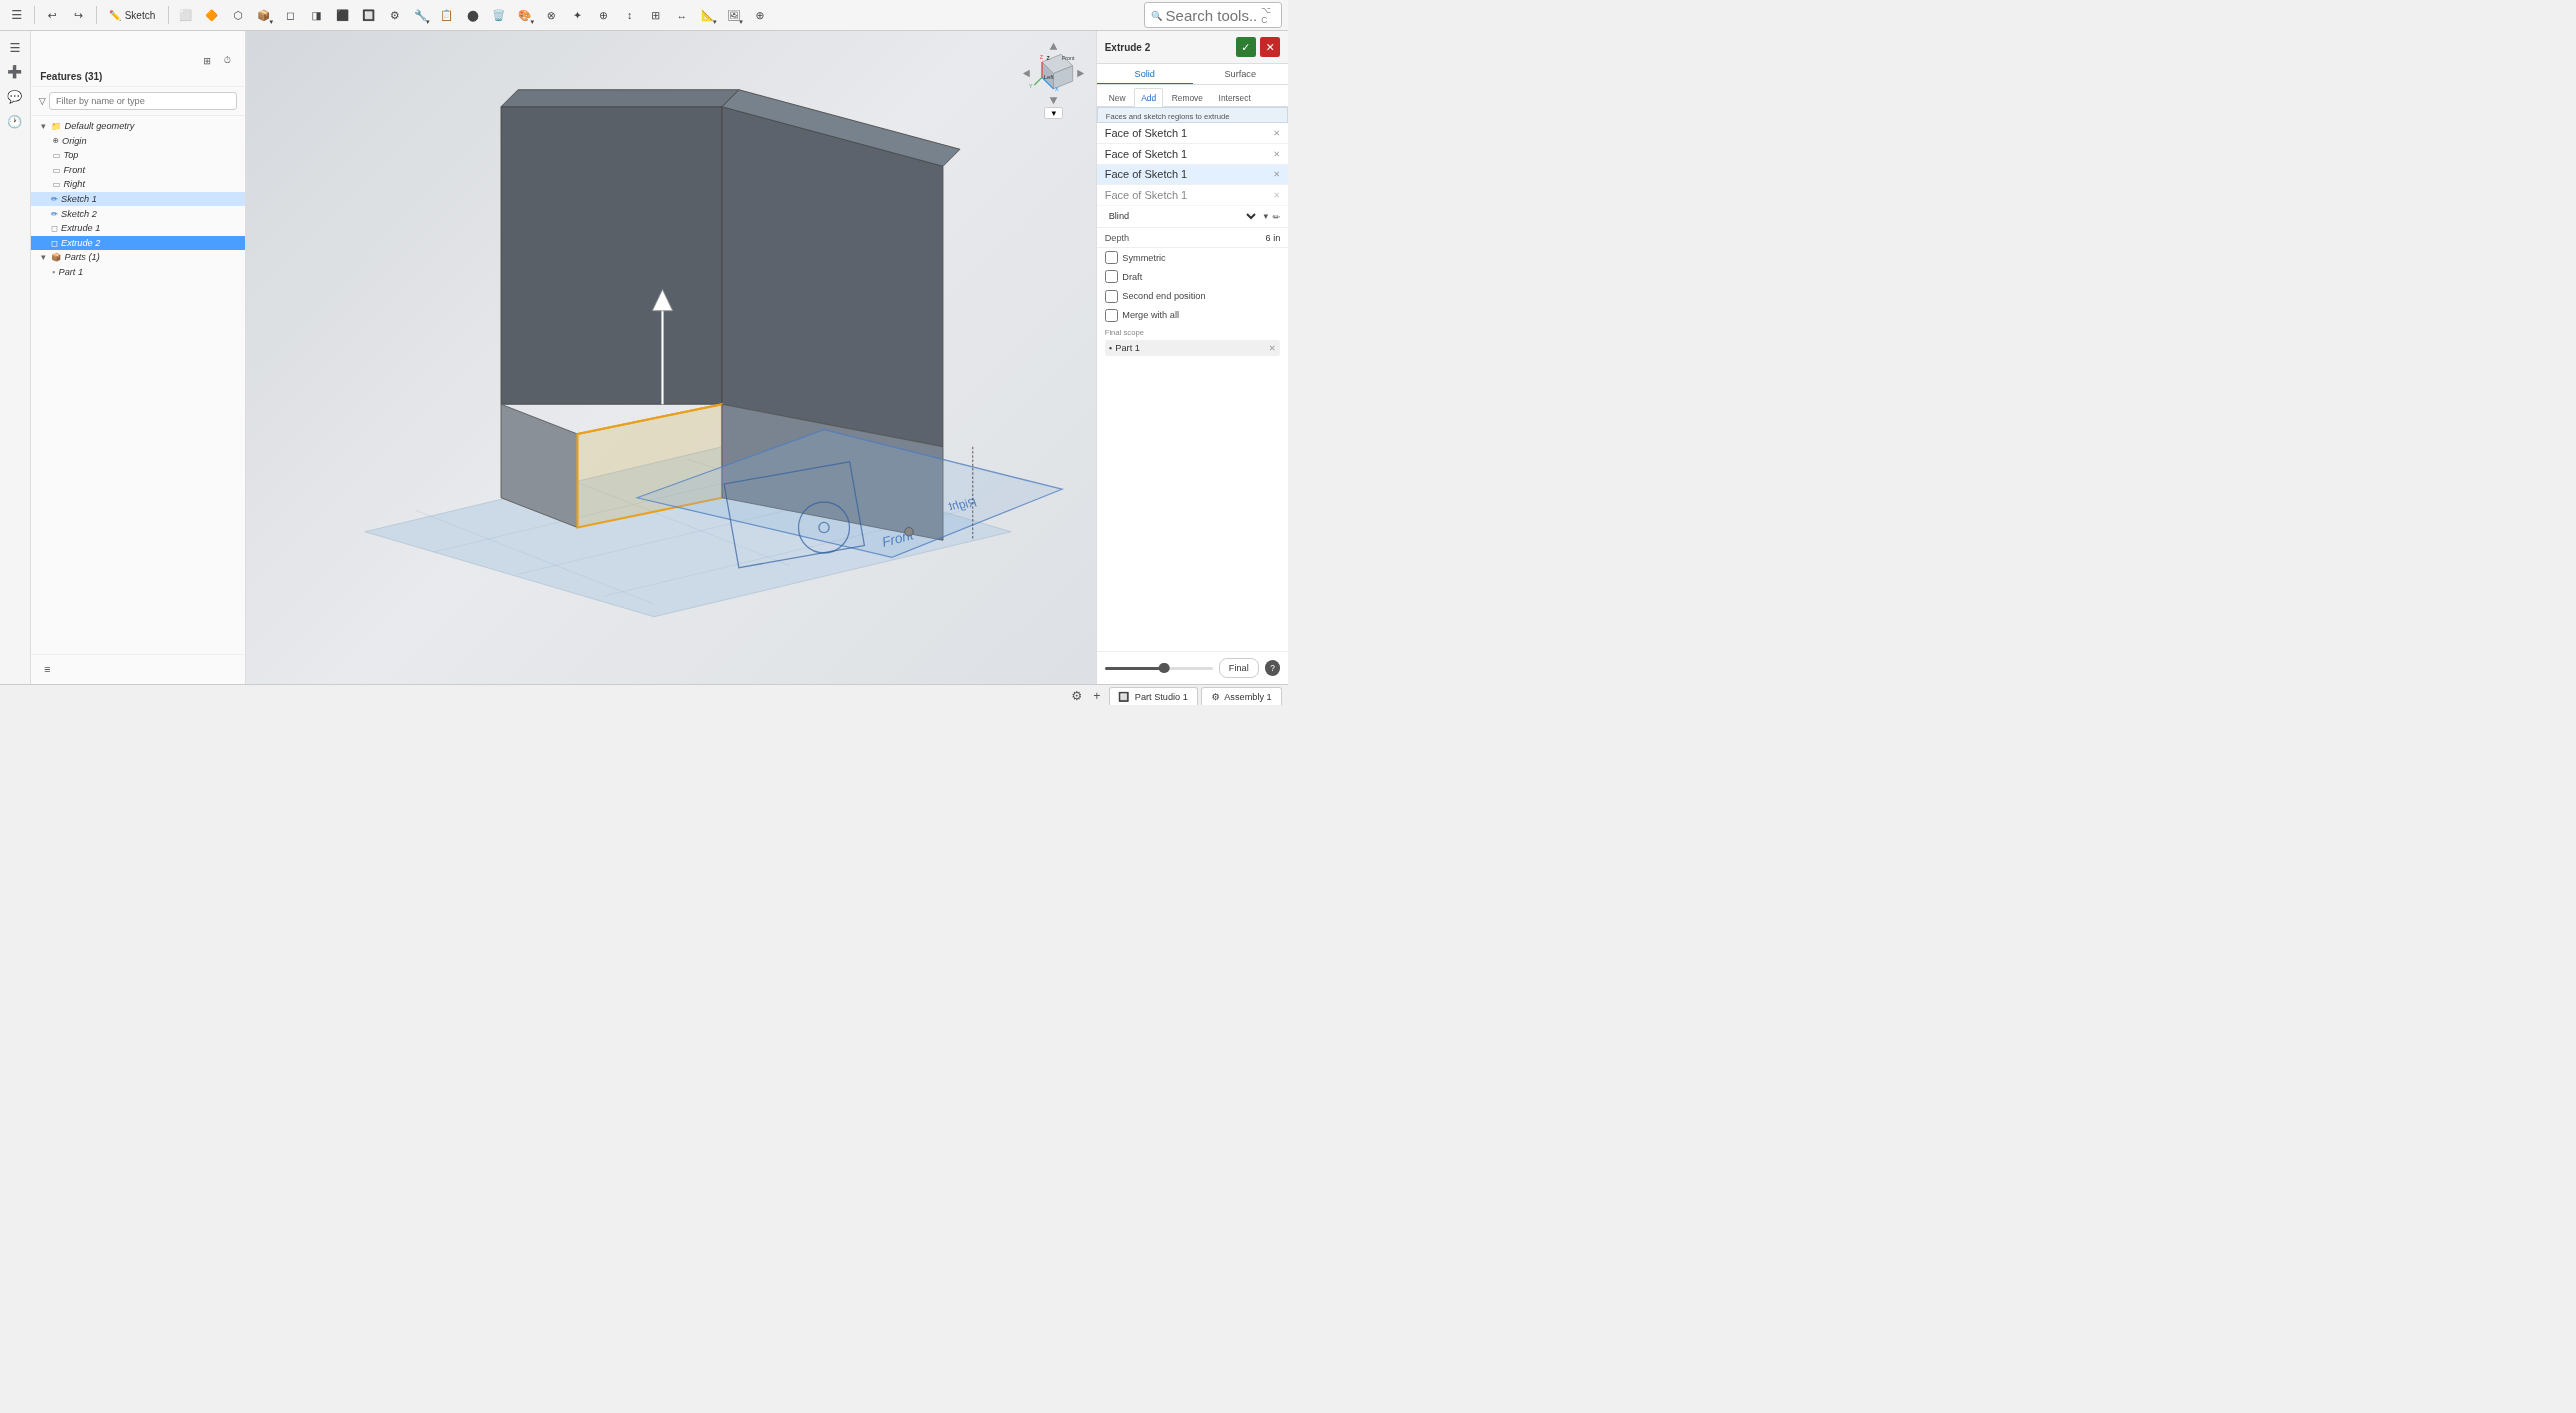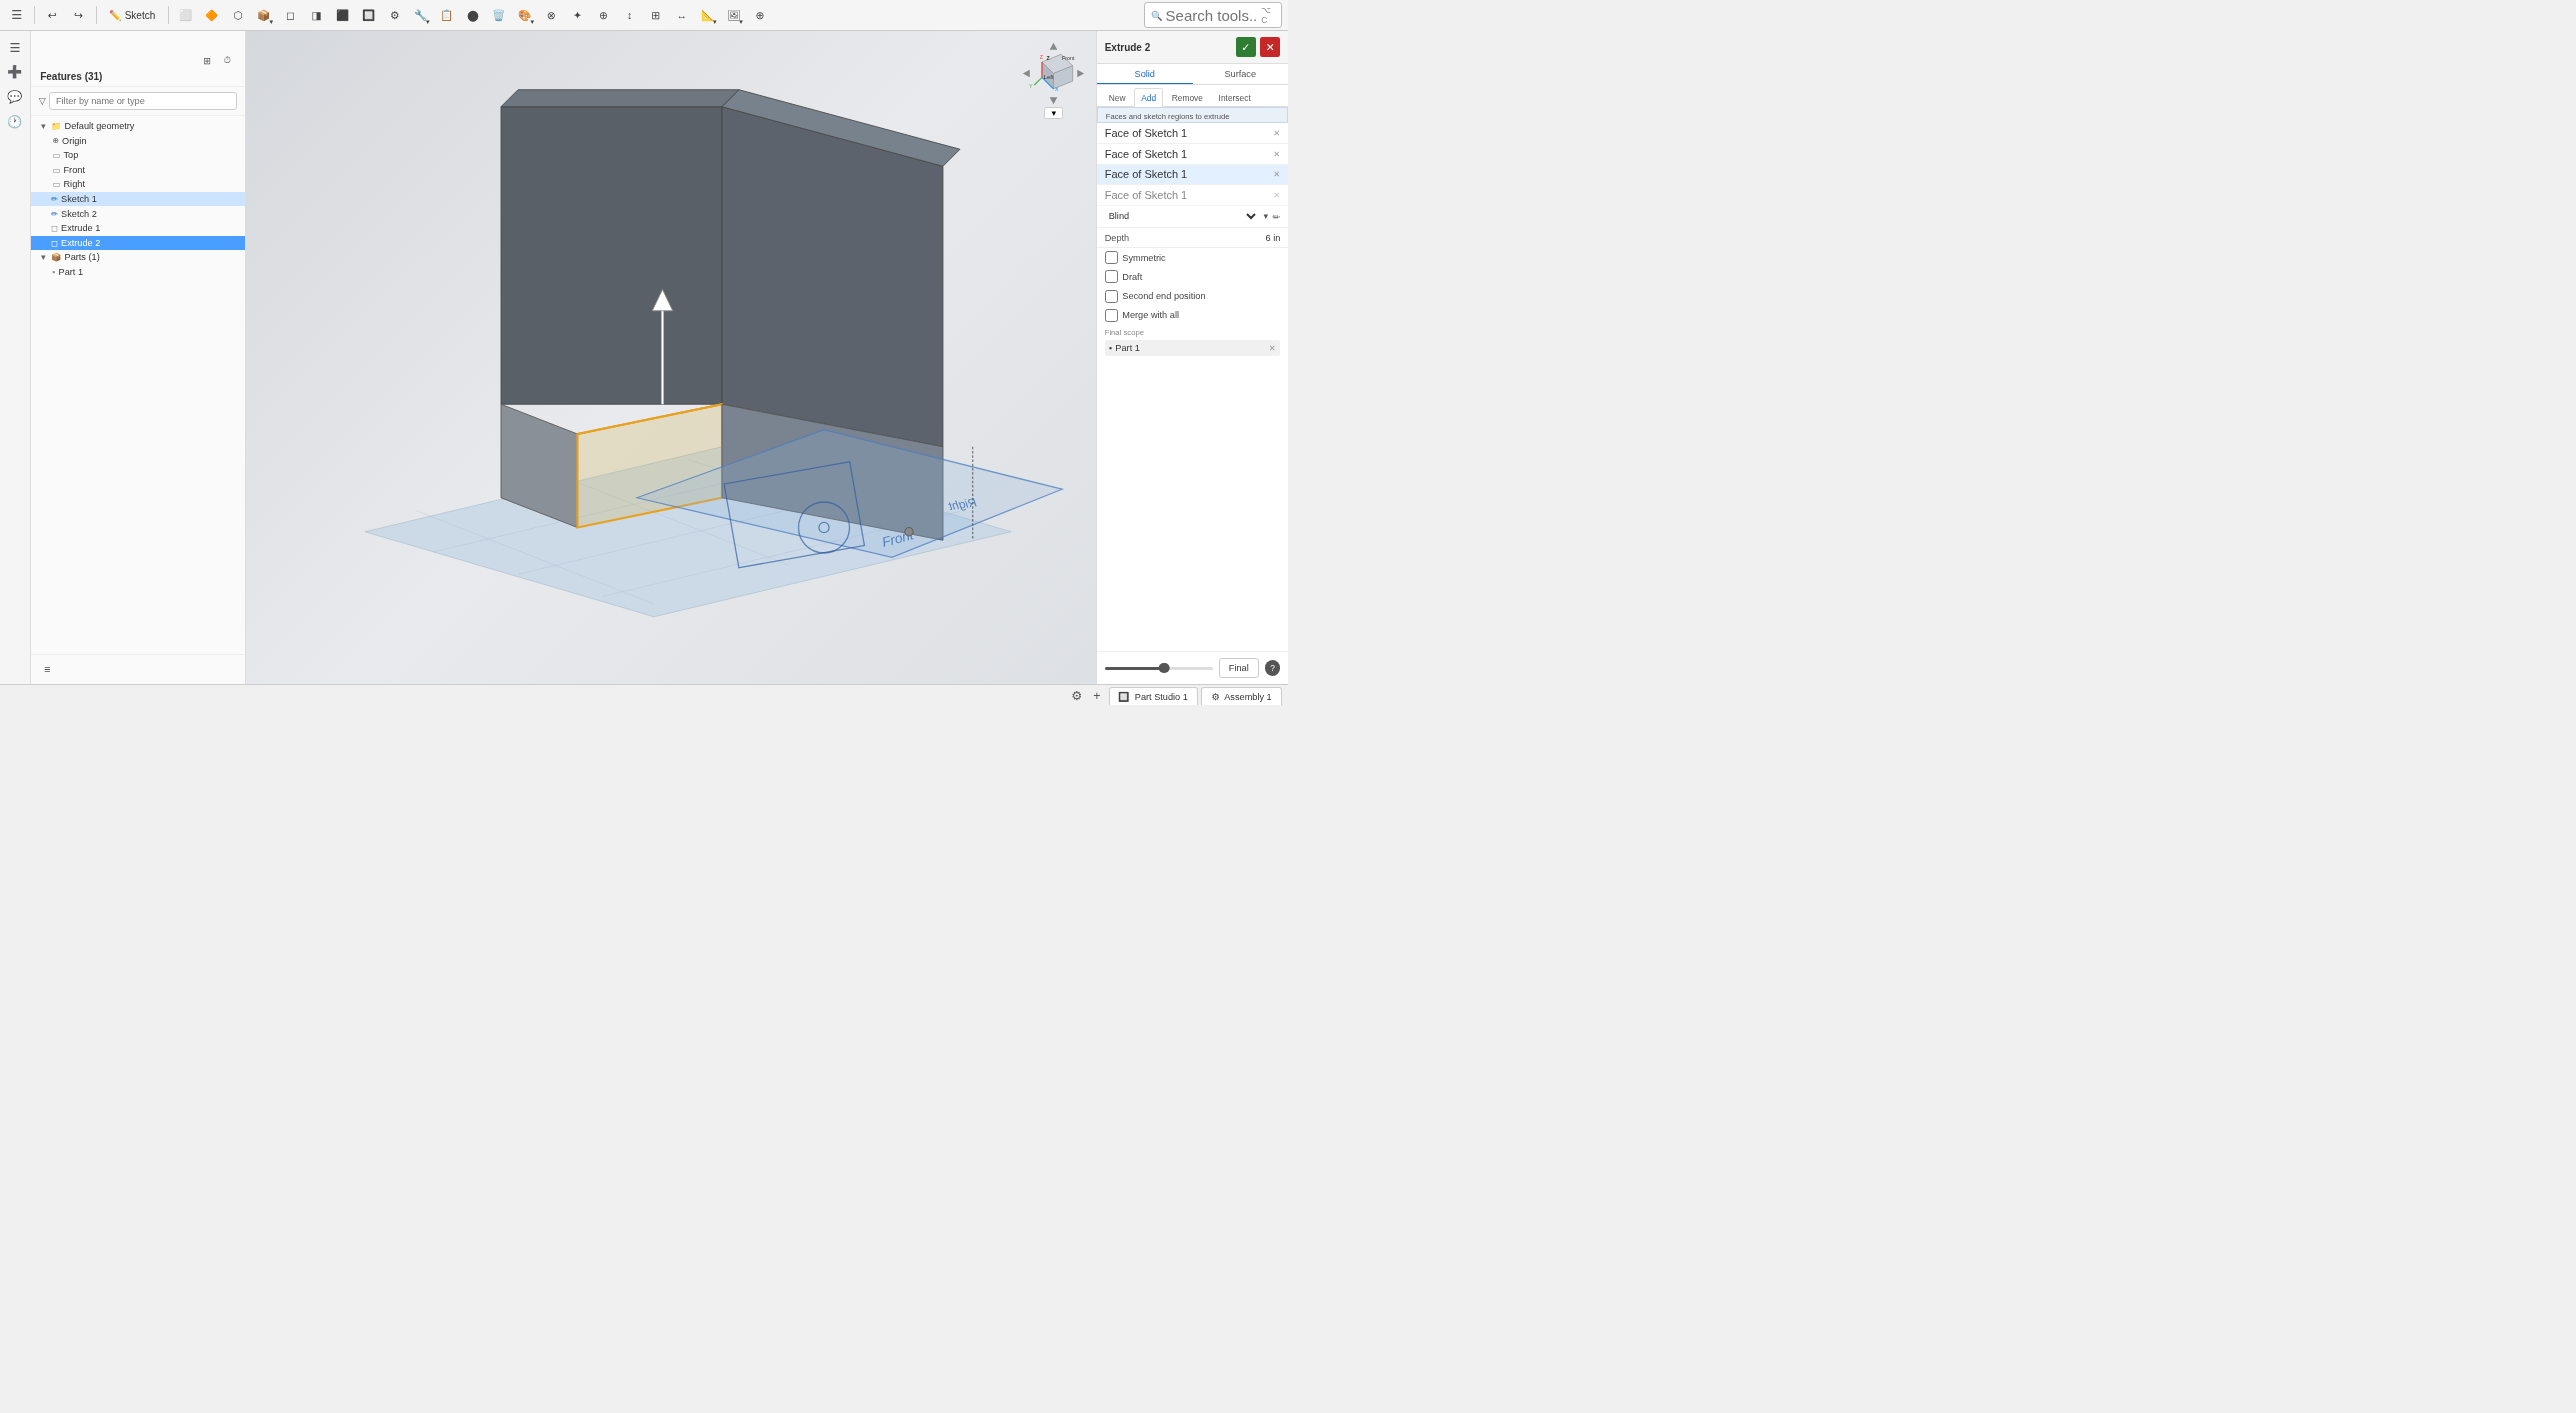--- a/index.html
+++ b/index.html
@@ -102,21 +102,21 @@
       cursor: pointer;
       gap: 3.1px;
       font-size: 9.2px;
       color: #333;
     }
     .tree-item.selected { background: #cce4ff; }
     .tree-item.highlighted { background: #4a9eff; color: white; }
     .tree-toggle {
       width: 9.2px; flex-shrink: 0; text-align: center; font-size: 7.7px; color: #666;
     }
-    .tree-label { flex: 1; white-space: nowrap; overflow: hidden; text-overflow: ellipsis; }
+    .tree-label { flex: 1; white-space: nowrap; overflow: hidden; text-overflow: ellipsis; font-style: italic; }
 
     
     .viewport {
       flex: 1;
       background: #e8eaed;
       position: relative;
       overflow: hidden;
     }
     .viewport-canvas {
       width: 100%; height: 100%;
@@ -293,21 +293,21 @@
       position: absolute;
       top: -3.8px;
       left: 55%;
       transform: translateX(-50%);
       cursor: pointer;
     }
     .final-btn {
       padding: 3.8px 9.2px;
       background: white;
       border: 0.8px solid #ccc;
-      border-radius: 3px;
+      border-radius: 8px;
       font-size: 9.2px;
       cursor: pointer;
       color: #333;
     }
     .help-btn {
       width: 15.3px; height: 15.3px;
       border-radius: 50%;
       background: #555;
       color: white;
       font-size: 8.4px;

